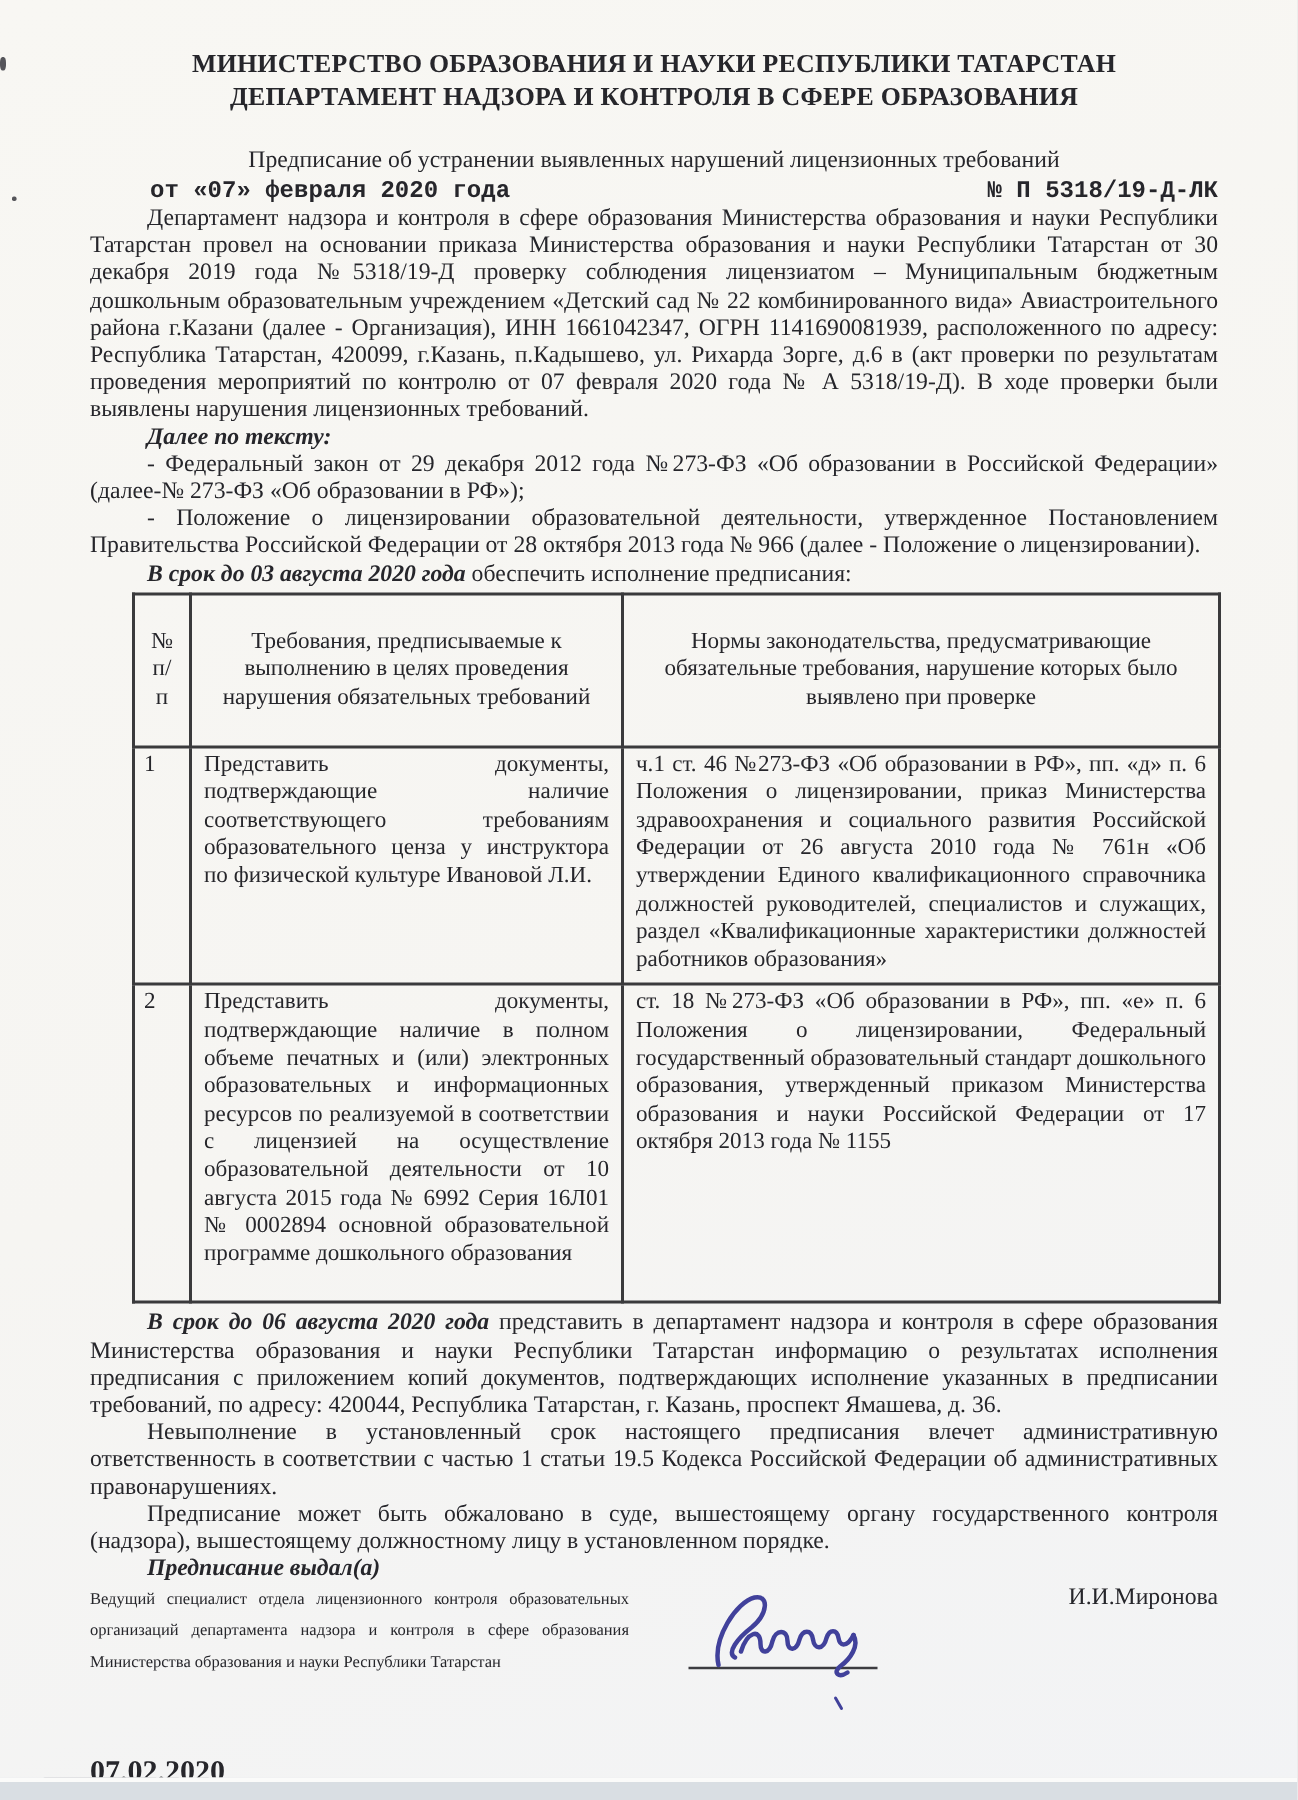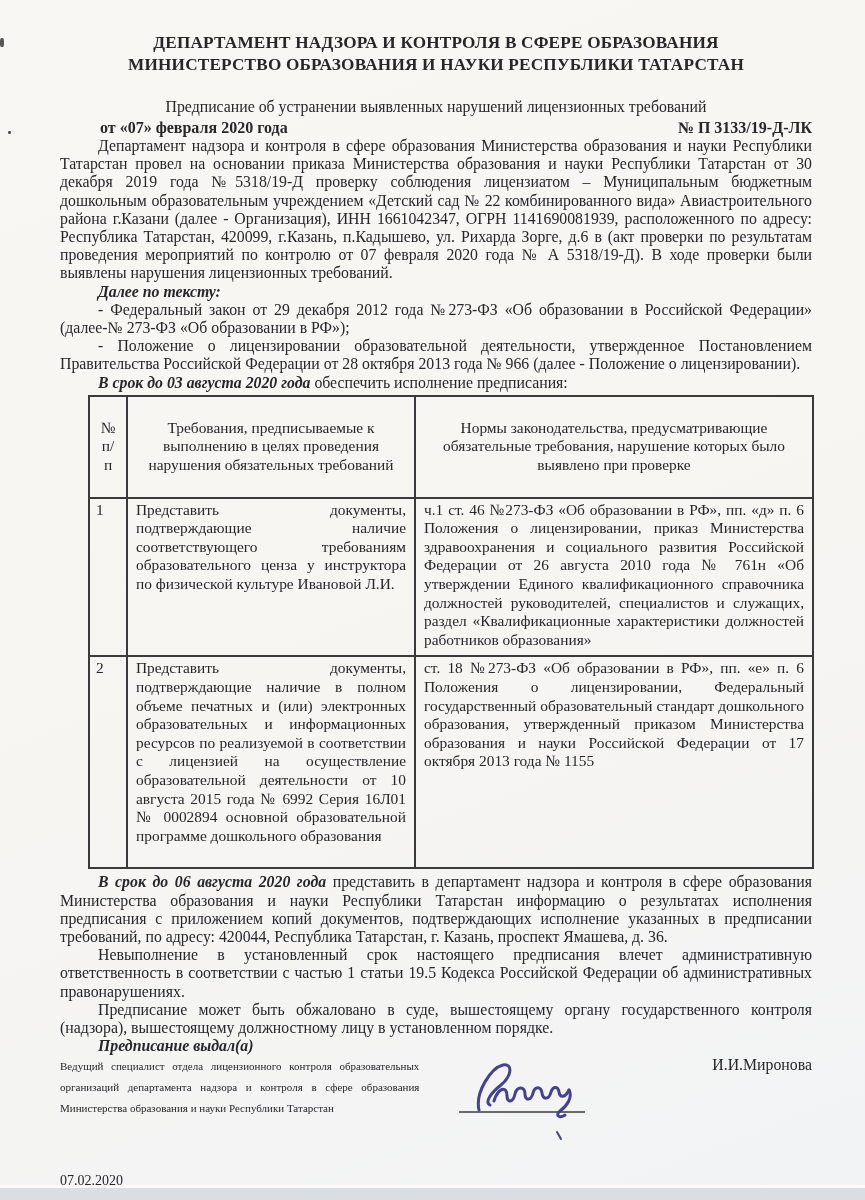--- a/index.html
+++ b/index.html
@@ -18,20 +18,21 @@
     text-align:center;font-weight:bold;font-size:17.2px;line-height:21.5px;
     letter-spacing:.2px;
   }
   .doc-title{
     text-align:center;font-size:15.8px;line-height:18px;margin-top:23px;
   }
   .date-row{
     display:flex;justify-content:space-between;
     font-weight:bold;font-size:16px;line-height:19px;margin-top:2px;
     padding-left:40px;
+    font-family:Liberation Mono, monospace;
   }
   p{margin:0;font-size:15.8px;line-height:18.2px;}
   .just{text-align:justify;}
   .ind{text-indent:38px;}
   .b{font-weight:bold;font-style:italic;}
   table{
     border-collapse:collapse;
     margin:3px 0 4px 28px;
     width:724px;
     table-layout:fixed;
@@ -39,50 +40,50 @@
   }
   table,th,td{border:2px solid #3a3a3c;}
   th{font-weight:normal;text-align:center;vertical-align:middle;padding:22px 10px;}
   td{vertical-align:top;text-align:justify;padding:2px 8px 6px 8px;}
   td.num{text-align:left;padding-left:6px;}
   col.c1{width:38px;}col.c2{width:288px;}col.c3{width:398px;}
   .sig-block{display:flex;margin-top:1px;}
   .sig-left{width:432px;font-size:11px;line-height:21px;text-align:justify;}
   .sig-mid{width:190px;position:relative;margin-left:38px;}
   .sig-name{margin-left:65px;font-size:15.8px;}
-  .sig-date{font-size:14px;line-height:21px;}
+  .sig-date{font-size:20px;line-height:21px;font-weight:bold;}
   .speck{position:absolute;background:#55555a;border-radius:40%;}
   .sp1{left:0;top:38px;width:4px;height:9px;}
   .sp2{left:8px;top:131px;width:3px;height:3px;}
   .bottom-strip{
     position:absolute;left:0;bottom:0;width:865px;height:12px;
     background:#d9dee3;border-top:3px solid #fbfbfa;
   }
   .bottom-smudge{
     position:absolute;left:28px;bottom:11px;width:72px;height:4px;
     background:#787e86;border-radius:2px;
   }
 </style>
 </head>
 <body>
 
 <div class="page">
   <div class="speck sp1"></div>
   <div class="speck sp2"></div>
 
   <div>
+    <div class="org">МИНИСТЕРСТВО ОБРАЗОВАНИЯ И НАУКИ РЕСПУБЛИКИ ТАТАРСТАН</div>
     <div class="org">ДЕПАРТАМЕНТ НАДЗОРА И КОНТРОЛЯ В СФЕРЕ ОБРАЗОВАНИЯ</div>
-    <div class="org">МИНИСТЕРСТВО ОБРАЗОВАНИЯ И НАУКИ РЕСПУБЛИКИ ТАТАРСТАН</div>
   </div>
 
   <div class="doc-title">Предписание об устранении выявленных нарушений лицензионных требований</div>
 
   <div class="date-row">
     <span>от «07» февраля 2020 года</span>
-    <span>№ П 3133/19-Д-ЛК</span>
+    <span>№ П 5318/19-Д-ЛК</span>
   </div>
 
   <p class="just ind">Департамент надзора и контроля в сфере образования Министерства образования и науки Республики Татарстан провел на основании приказа Министерства образования и науки Республики Татарстан от 30 декабря 2019 года №5318/19-Д проверку соблюдения лицензиатом – Муниципальным бюджетным дошкольным образовательным учреждением «Детский сад № 22 комбинированного вида» Авиастроительного района г.Казани (далее - Организация), ИНН 1661042347, ОГРН 1141690081939, расположенного по адресу: Республика Татарстан, 420099, г.Казань, п.Кадышево, ул. Рихарда Зорге, д.6 в (акт проверки по результатам проведения мероприятий по контролю от 07 февраля 2020 года № А 5318/19-Д). В ходе проверки были выявлены нарушения лицензионных требований.</p>
   <p class="ind b">Далее по тексту:</p>
   <p class="just ind">- Федеральный закон от 29 декабря 2012 года №273-ФЗ «Об образовании в Российской Федерации» (далее-№ 273-ФЗ «Об образовании в РФ»);</p>
   <p class="just ind">- Положение о лицензировании образовательной деятельности, утвержденное Постановлением Правительства Российской Федерации от 28 октября 2013 года № 966 (далее - Положение о лицензировании).</p>
   <p class="ind"><span class="b">В срок до 03 августа 2020 года</span><span> обеспечить исполнение предписания:</span></p>
 
   <table>
     <colgroup>

